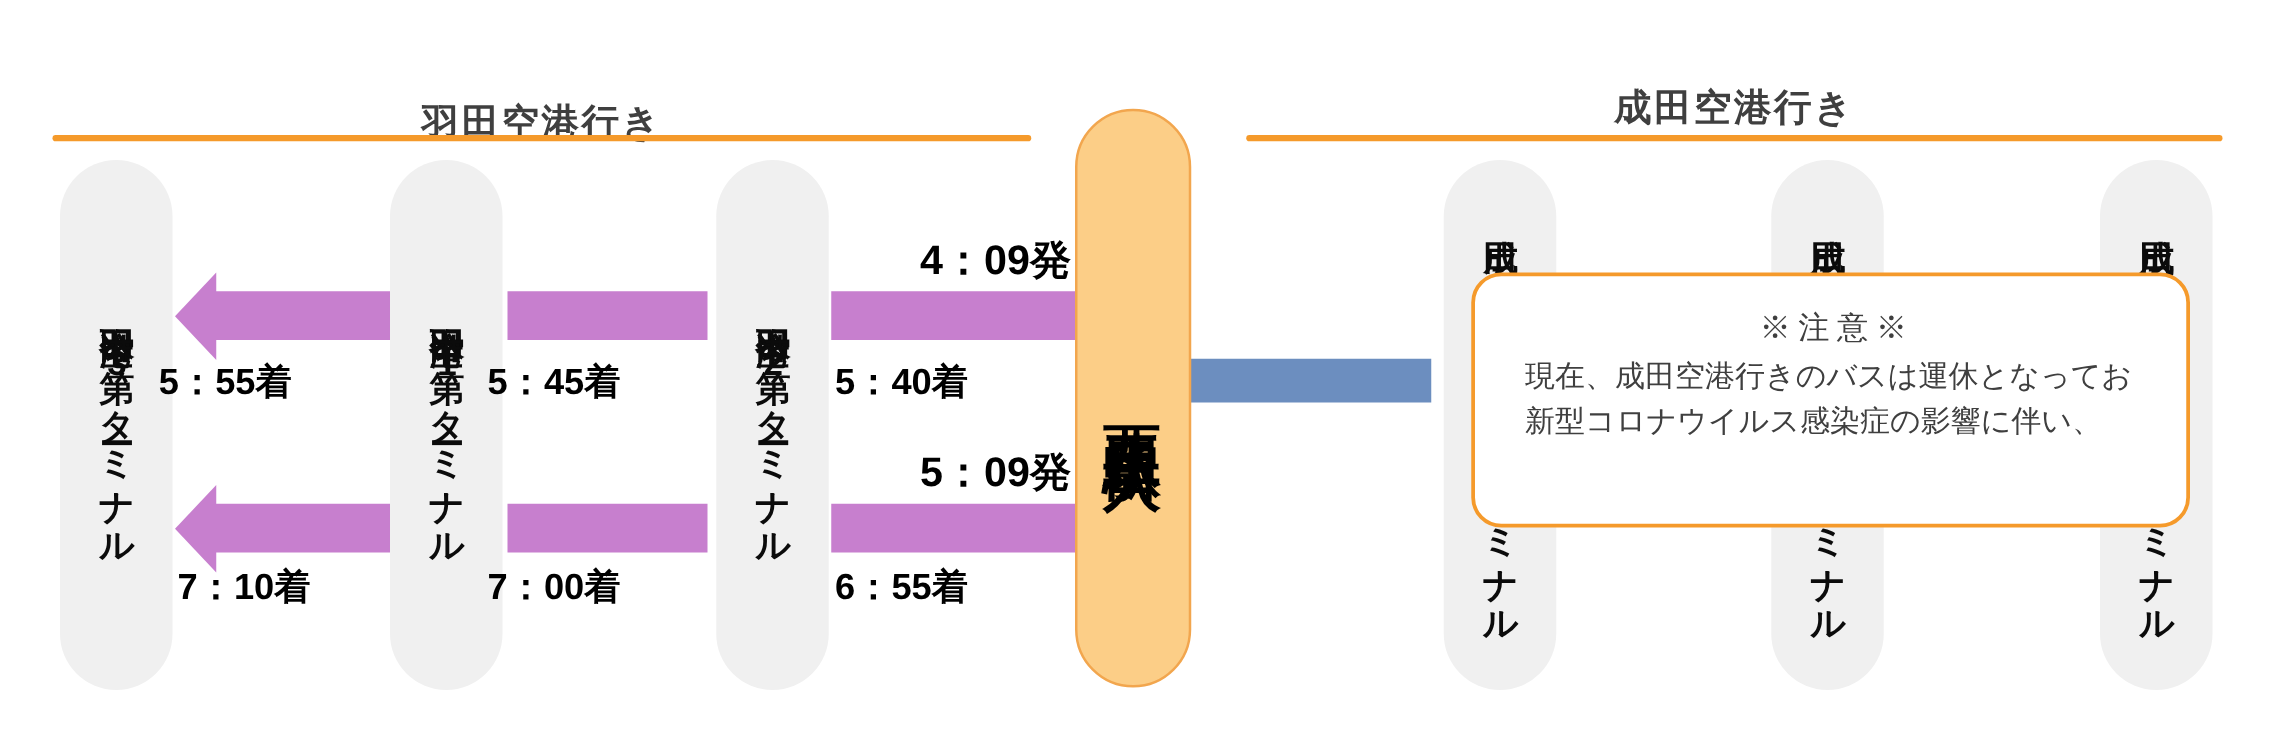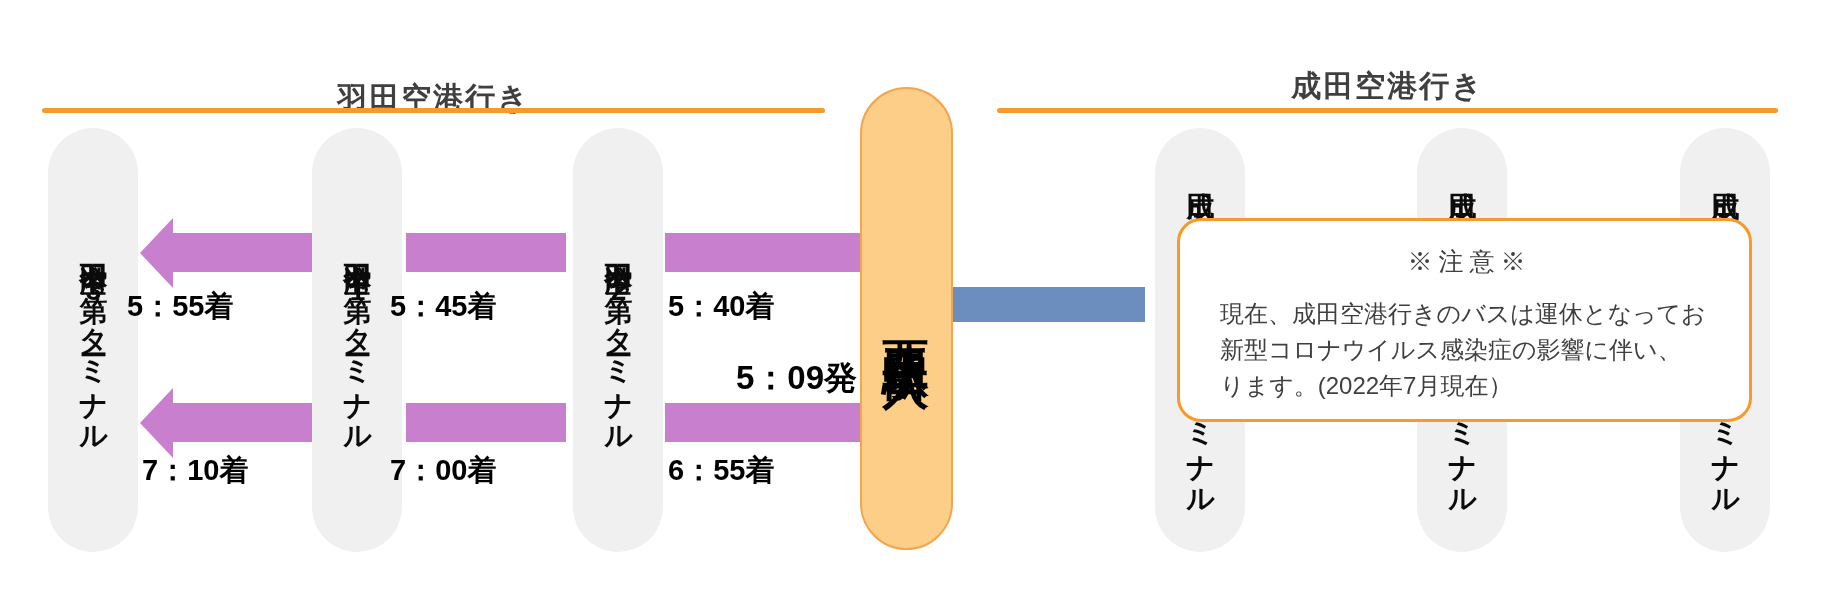--- a/index.html
+++ b/index.html
@@ -48,21 +48,21 @@
   }
   .blue-bar{position:absolute;left:950px;top:287px;width:195px;height:35px;background:var(--blue);}
   .time{position:absolute;font-weight:bold;color:var(--time-black);white-space:nowrap;line-height:1;}
   .time.dep{font-size:33px;width:162px;text-align:right;}
   .time.arr{font-size:29px;}
   .notice{
     position:absolute;left:1177px;top:218px;width:575px;height:204px;box-sizing:border-box;
     background:#FFFFFF;border:3px solid var(--accent-orange);border-radius:24px;
     z-index:5;padding:24px 30px 0 40px;color:var(--text-dark);
   }
-  .notice-title{text-align:center;font-size:25px;letter-spacing:6px;margin:0 0 18px 0;font-weight:normal;}
+  .notice-title{text-align:center;font-size:25px;letter-spacing:6px;margin:0 0 6px 0;font-weight:normal;}
   .notice-line{font-size:24px;line-height:36px;margin:0;white-space:nowrap;}
 </style>
 </head>
 <body>
 
 <div id="stage">
 
   <div class="section-header" style="left:42px;top:78px;width:783px;">羽田空港行き</div>
   <div class="hline" style="left:42px;top:108px;width:783px;"></div>
 
@@ -101,29 +101,29 @@
   <div class="bar" style="left:172px;top:233px;width:140px;"></div>
   <div class="arrow-head" style="left:140px;top:218px;"></div>
 
   <div class="bar" style="left:665px;top:403px;width:195px;"></div>
   <div class="bar" style="left:406px;top:403px;width:160px;"></div>
   <div class="bar" style="left:172px;top:403px;width:140px;"></div>
   <div class="arrow-head" style="left:140px;top:388px;"></div>
 
   <div class="blue-bar"></div>
 
+  <div class="time dep" style="left:695px;top:191px;">4：09発</div>
   <div class="time arr" style="left:668px;top:292px;">5：40着</div>
   <div class="time arr" style="left:390px;top:292px;">5：45着</div>
   <div class="time arr" style="left:127px;top:292px;">5：55着</div>
 
   <div class="time dep" style="left:695px;top:361px;">5：09発</div>
   <div class="time arr" style="left:668px;top:456px;">6：55着</div>
   <div class="time arr" style="left:390px;top:456px;text-align:center;">7：00着</div>
   <div class="time arr" style="left:142px;top:456px;">7：10着</div>
 
   <div class="notice">
     <p class="notice-title">※注意※</p>
     <p class="notice-line">現在、成田空港行きのバスは運休となってお</p>
     <p class="notice-line">新型コロナウイルス感染症の影響に伴い、</p>
-    <p class="notice-line">ります。(2022年7月現在）</p>
   </div>
 
 </div>
 
 </body></html>

